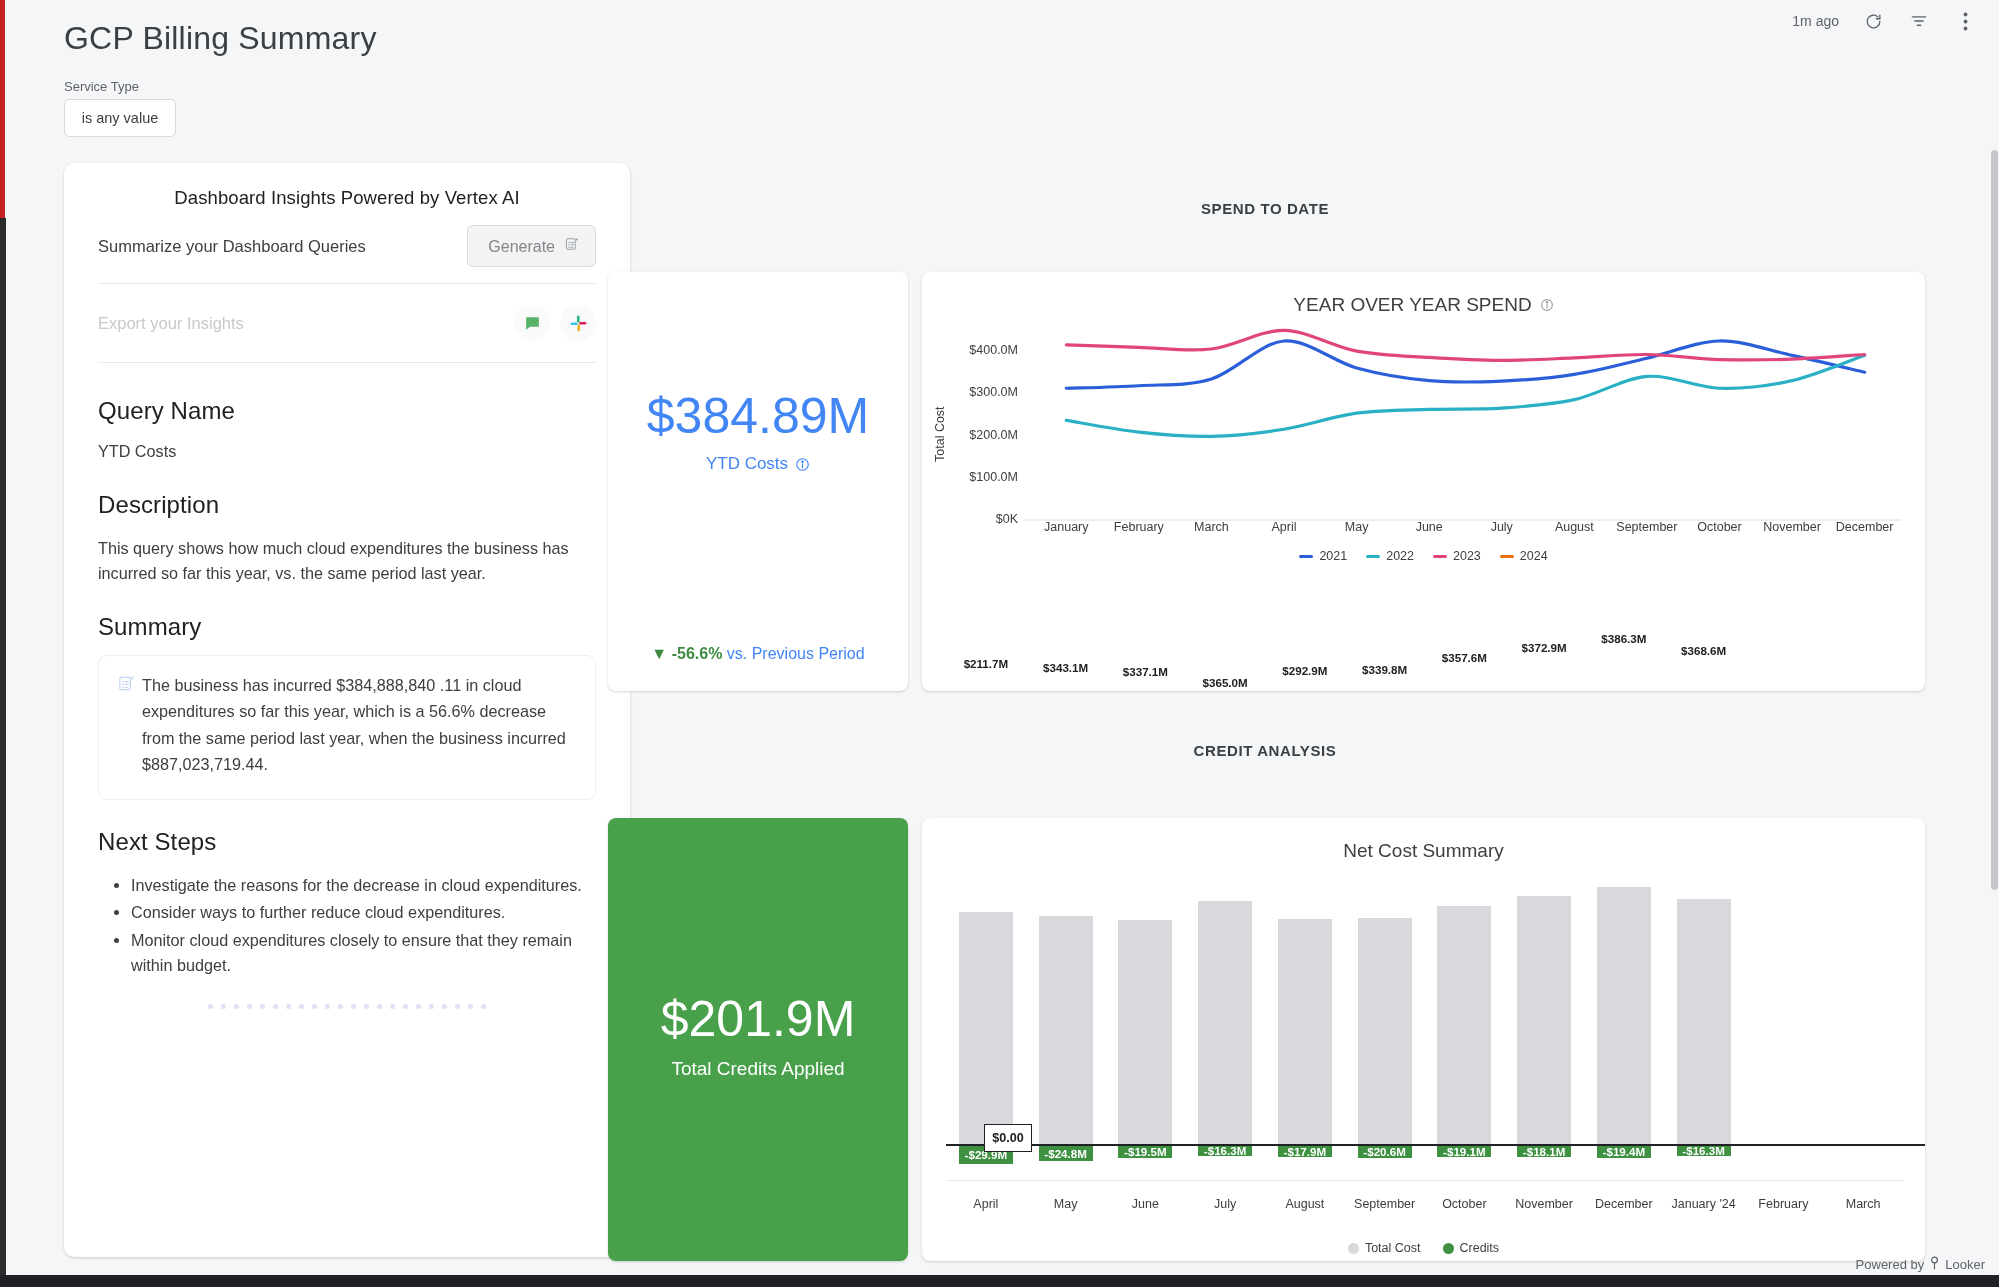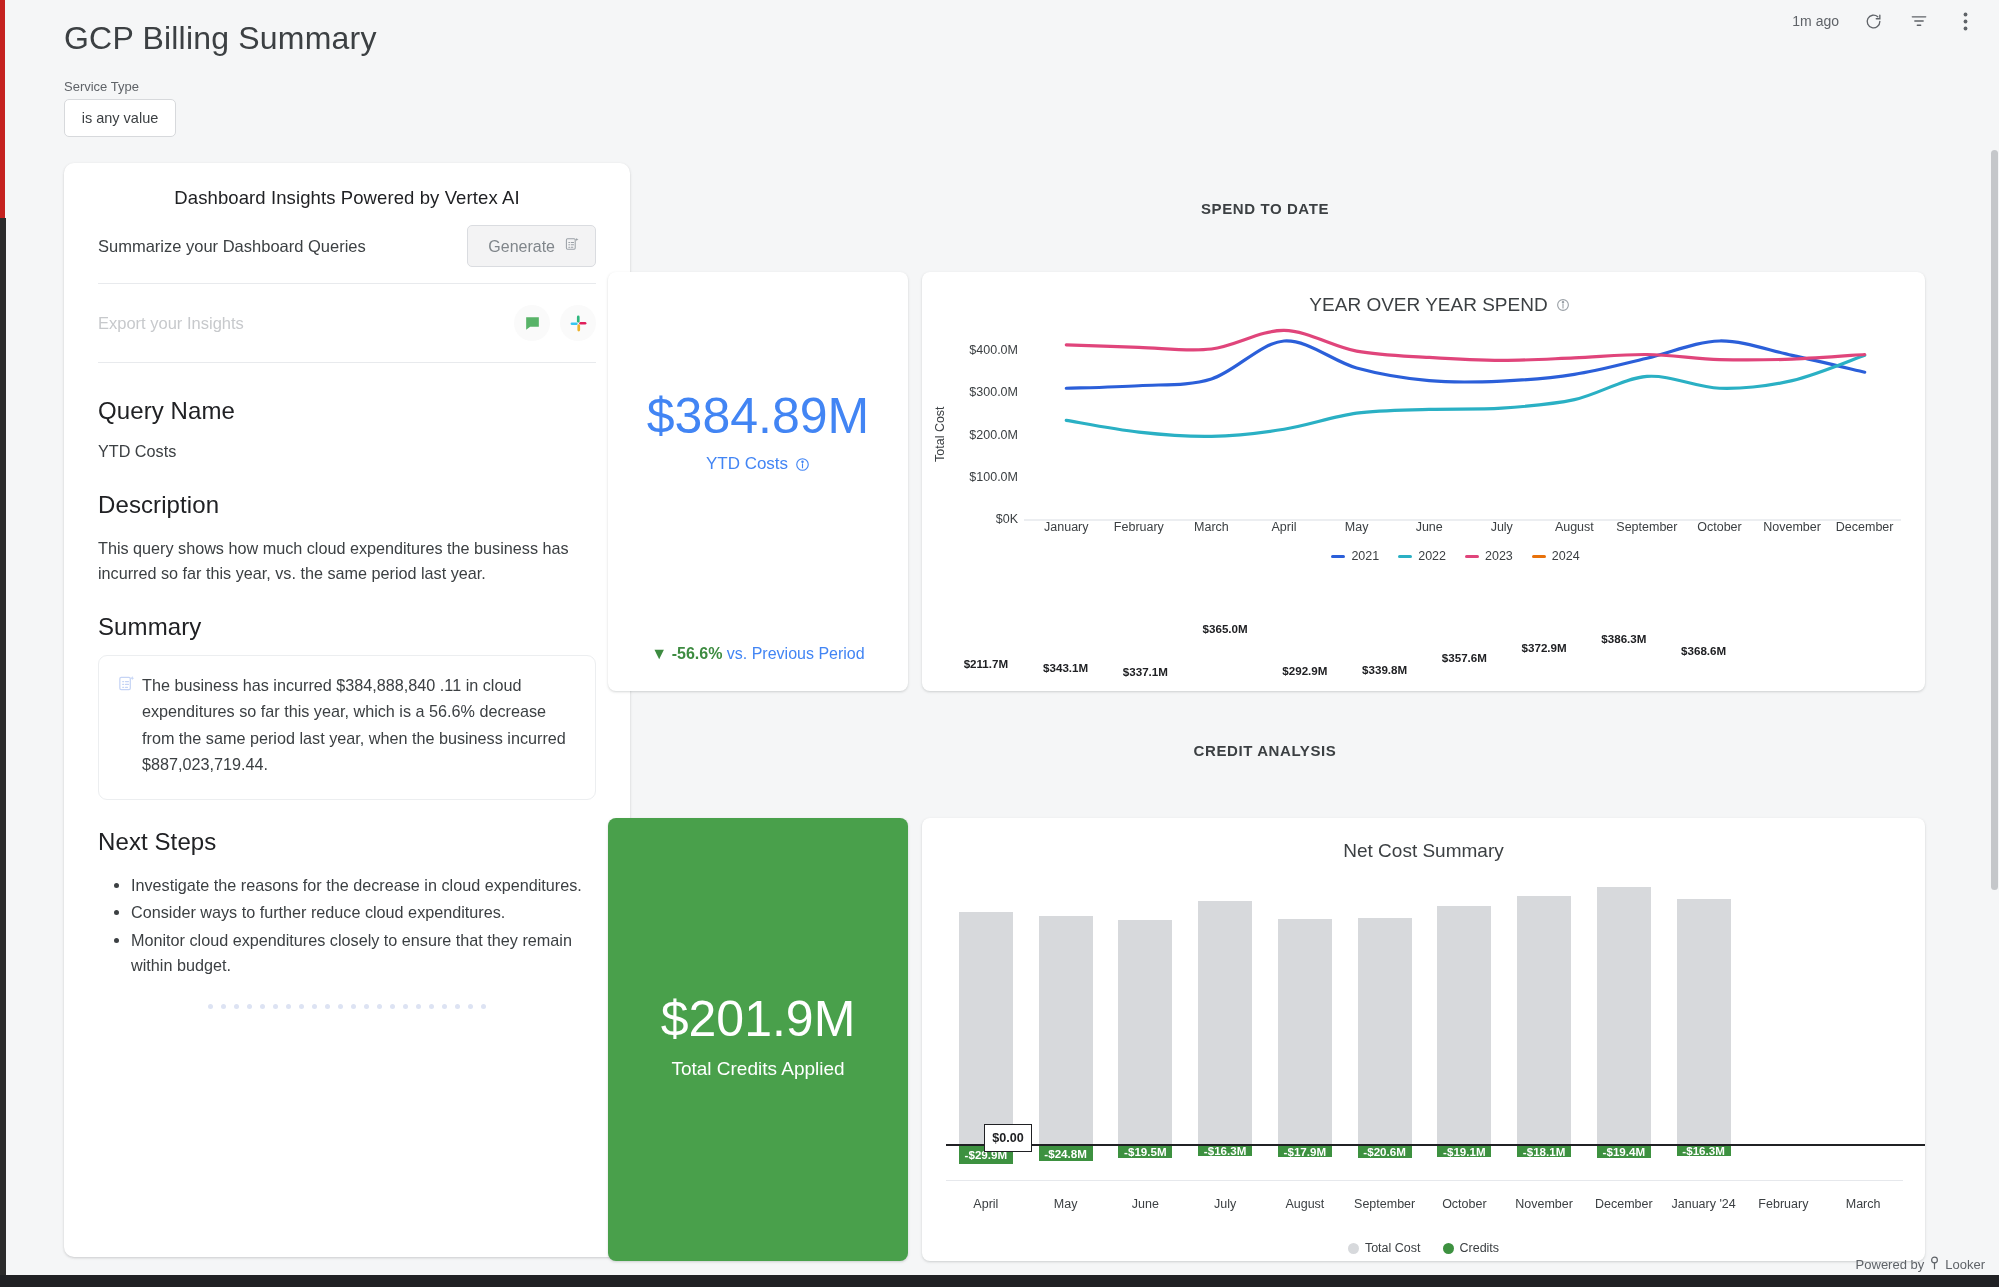--- a/index.html
+++ b/index.html
@@ -84,21 +84,21 @@
   }
   #sec-spend { top: 200px; }
   #sec-credit { top: 742px; }
 
   
   .tile {
     position: absolute; background: #fff; border-radius: 8px;
     box-shadow: 0 1px 3px rgba(60,64,67,.15), 0 1px 2px rgba(60,64,67,.07);
   }
   #kpi-ytd { left: 608px; top: 272px; width: 300px; height: 419px; }
-  #yoy { left: 922px; top: 272px; width: 1003px; height: 419px; padding-left: 32px; }
+  #yoy { left: 922px; top: 272px; width: 1003px; height: 419px; }
   #kpi-credits { left: 608px; top: 818px; width: 300px; height: 443px; background: #49a04b; }
   #netcost { left: 922px; top: 818px; width: 1003px; height: 443px; }
 
   .kpi-val { position: absolute; width: 100%; text-align: center; top: 115px; font-size: 50px; color: #4285f4; }
   .kpi-lbl { position: absolute; width: 100%; text-align: center; top: 182px; font-size: 17px; color: #4285f4; display: flex; align-items: center; justify-content: center; gap: 7px; }
   .kpi-foot { position: absolute; width: 100%; text-align: center; bottom: 28px; font-size: 16px; color: #4285f4; }
   .kpi-foot .down { color: #3d8b40; font-weight: 600; }
   .kpi-val-w { position: absolute; width: 100%; text-align: center; top: 172px; font-size: 50px; color: #fff; }
   .kpi-lbl-w { position: absolute; width: 100%; text-align: center; top: 240px; font-size: 19px; color: #fff; }
 
@@ -377,21 +377,21 @@
           <div class="bval" style="bottom: 503.143px;">$343.1M</div>
           <div class="bar" style="height: 229.538px; background: rgb(215, 217, 220); margin-bottom: 31.395px;"></div>
           <div class="credit" style="height: 15.2642px; background: rgb(61, 145, 64); position: absolute; bottom: 16.1308px;">-$24.8M</div>
         </div>
         <div class="bcol">
           <div class="bval" style="bottom: 499.129px;">$337.1M</div>
           <div class="bar" style="height: 225.524px; background: rgb(215, 217, 220); margin-bottom: 31.395px;"></div>
           <div class="credit" style="height: 12.0021px; background: rgb(61, 145, 64); position: absolute; bottom: 19.3929px;">-$19.5M</div>
         </div>
         <div class="bcol">
-          <div class="bval" style="bottom: 542px;">$365.0M</div>
+          <div class="bval" style="bottom: 488px;">$365.0M</div>
           <div class="bar" style="height: 244.19px; background: rgb(215, 217, 220); margin-bottom: 31.395px;"></div>
           <div class="credit" style="height: 10.0325px; background: rgb(61, 145, 64); position: absolute; bottom: 21.3625px;">-$16.3M</div>
         </div>
         <div class="bcol">
           <div class="bval" style="bottom: 499.932px;">$292.9M</div>
           <div class="bar" style="height: 226.327px; background: rgb(215, 217, 220); margin-bottom: 31.395px;"></div>
           <div class="credit" style="height: 11.0173px; background: rgb(61, 145, 64); position: absolute; bottom: 20.3777px;">-$17.9M</div>
         </div>
         <div class="bcol">
           <div class="bval" style="bottom: 500.935px;">$339.8M</div>

